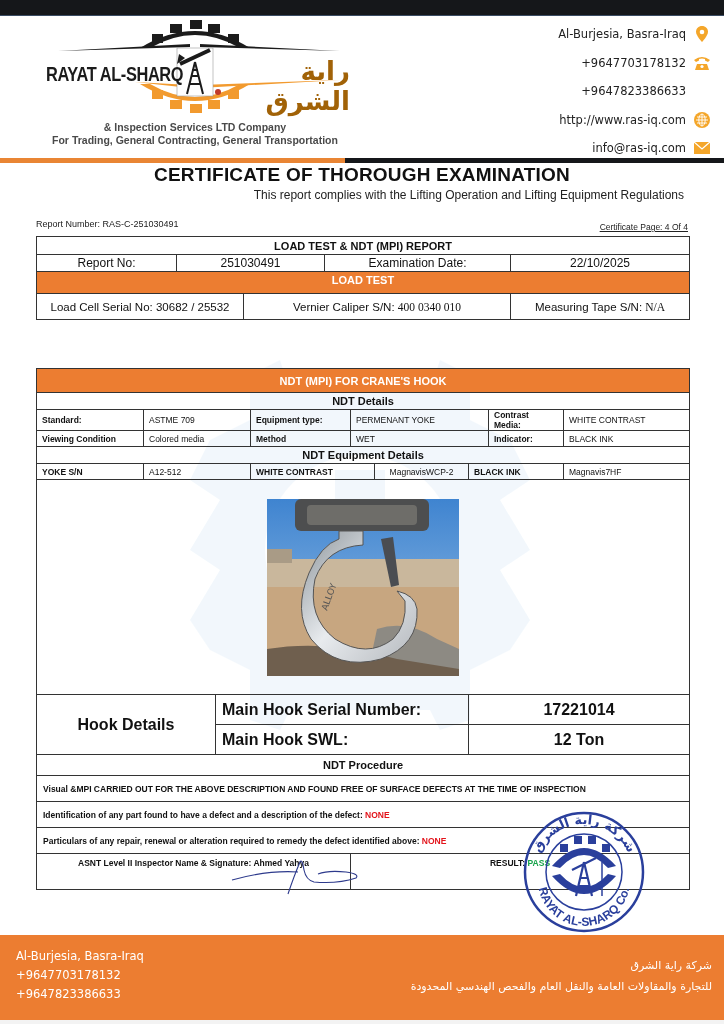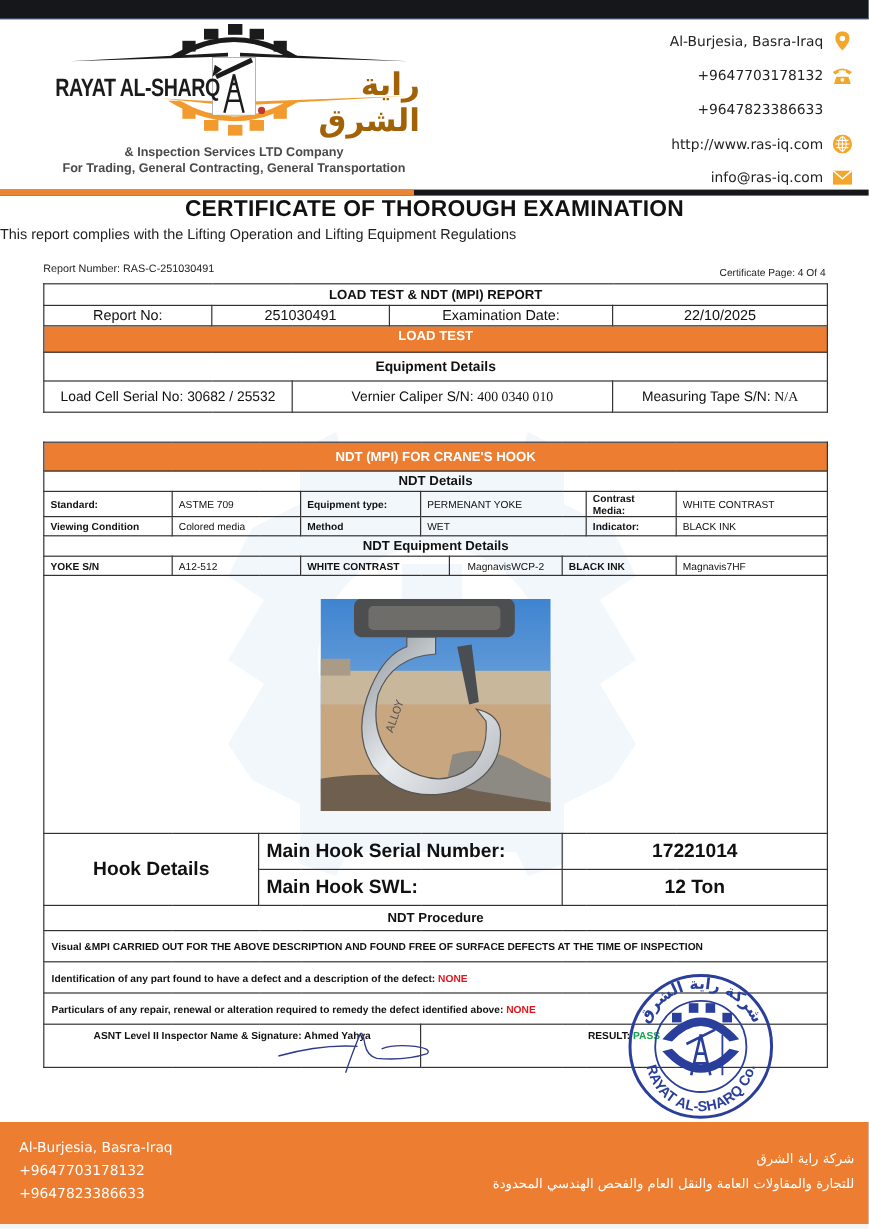--- a/index.html
+++ b/index.html
@@ -18,23 +18,23 @@
   
   .contacts { position: absolute; right: 14px; top: 20px; width: 200px; }
   .contact-row { display: flex; justify-content: flex-end; align-items: center; height: 28.5px; font-family: "DejaVu Sans", sans-serif; font-size: 11.5px; color: #222; }
   .contact-row .ic { width: 16px; height: 16px; margin-left: 8px; display: inline-flex; align-items: center; justify-content: center; }
   .contact-row .ic.empty { visibility: hidden; }
 
   .header-band { position: absolute; left: 0; top: 158px; width: 724px; height: 5px; background: #15171a; }
   .header-band .orange { position: absolute; left: 0; top: 0; width: 345px; height: 5px; background: #e98534; }
 
   .cert-title { position: absolute; left: 0; top: 164px; width: 724px; text-align: center; font-size: 19px; font-weight: bold; color: #111; letter-spacing: 0.2px; }
-  .cert-sub { position: absolute; left: 0; top: 188px; width: 684px; text-align: left; font-size: 12px; color: #222; }
+  .cert-sub { position: absolute; left: 0; top: 188px; width: 684px; text-align: right; font-size: 12px; color: #222; }
   .report-number { position: absolute; left: 36px; top: 219px; font-size: 9px; color: #222; }
-  .cert-page { position: absolute; right: 36px; top: 222px; font-size: 8.5px; color: #222; }
+  .cert-page { position: absolute; right: 36px; top: 222px; font-size: 8.5px; color: #222; text-decoration: underline; }
 
   
   .watermark { position: absolute; left: 170px; top: 330px; width: 380px; height: 460px; opacity: 0.5; pointer-events: none; }
 
   
   table { border-collapse: collapse; position: absolute; left: 36px; width: 653px; table-layout: fixed; background: transparent; }
   td { border: 1px solid #333; font-size: 11px; padding: 0 6px; height: 17px; }
   .center { text-align: center; }
   .bold { font-weight: bold; }
   .orange-row td { background: #ec7d31; color: #fff; font-weight: bold; text-align: center; }
@@ -196,23 +196,20 @@
     <td colspan="5" class="center">LOAD TEST &amp; NDT (MPI) REPORT</td>
   </tr>
   <tr>
     <td class="center">Report No:</td>
     <td colspan="2" class="center">251030491</td>
     <td class="center">Examination Date:</td>
     <td class="center">22/10/2025</td>
   </tr>
   <tr class="orange-row">
     <td colspan="5">LOAD TEST</td>
-  </tr>
-  <tr class="eq">
-    <td colspan="5" class="center">Equipment Details</td>
   </tr>
   <tr class="eqrow">
     <td colspan="2" class="center">Load Cell Serial No: 30682 / 25532</td>
     <td colspan="2" class="center"><span>Vernier Caliper S/N: </span><span style="font-family:'Liberation Serif',serif;">400 0340 010</span></td>
     <td class="center"><span>Measuring Tape S/N: </span><span style="font-family:'Liberation Serif',serif;">N/A</span></td>
   </tr>
 </tbody>
   </table>
 
 <table id="t2">

